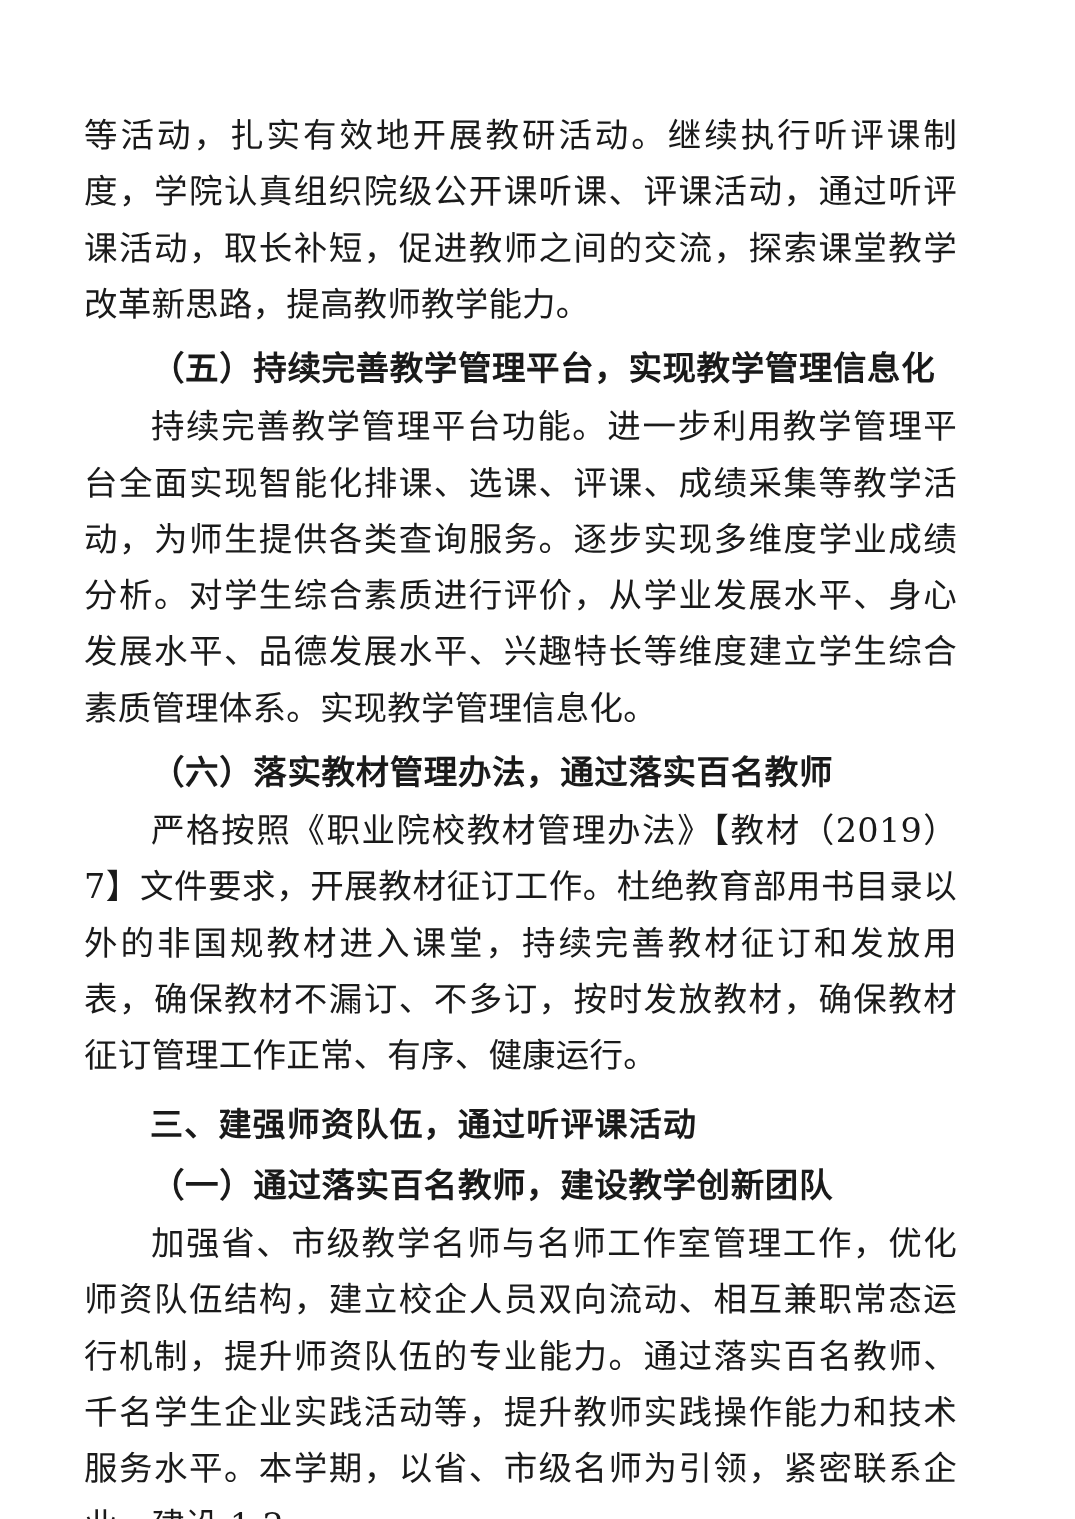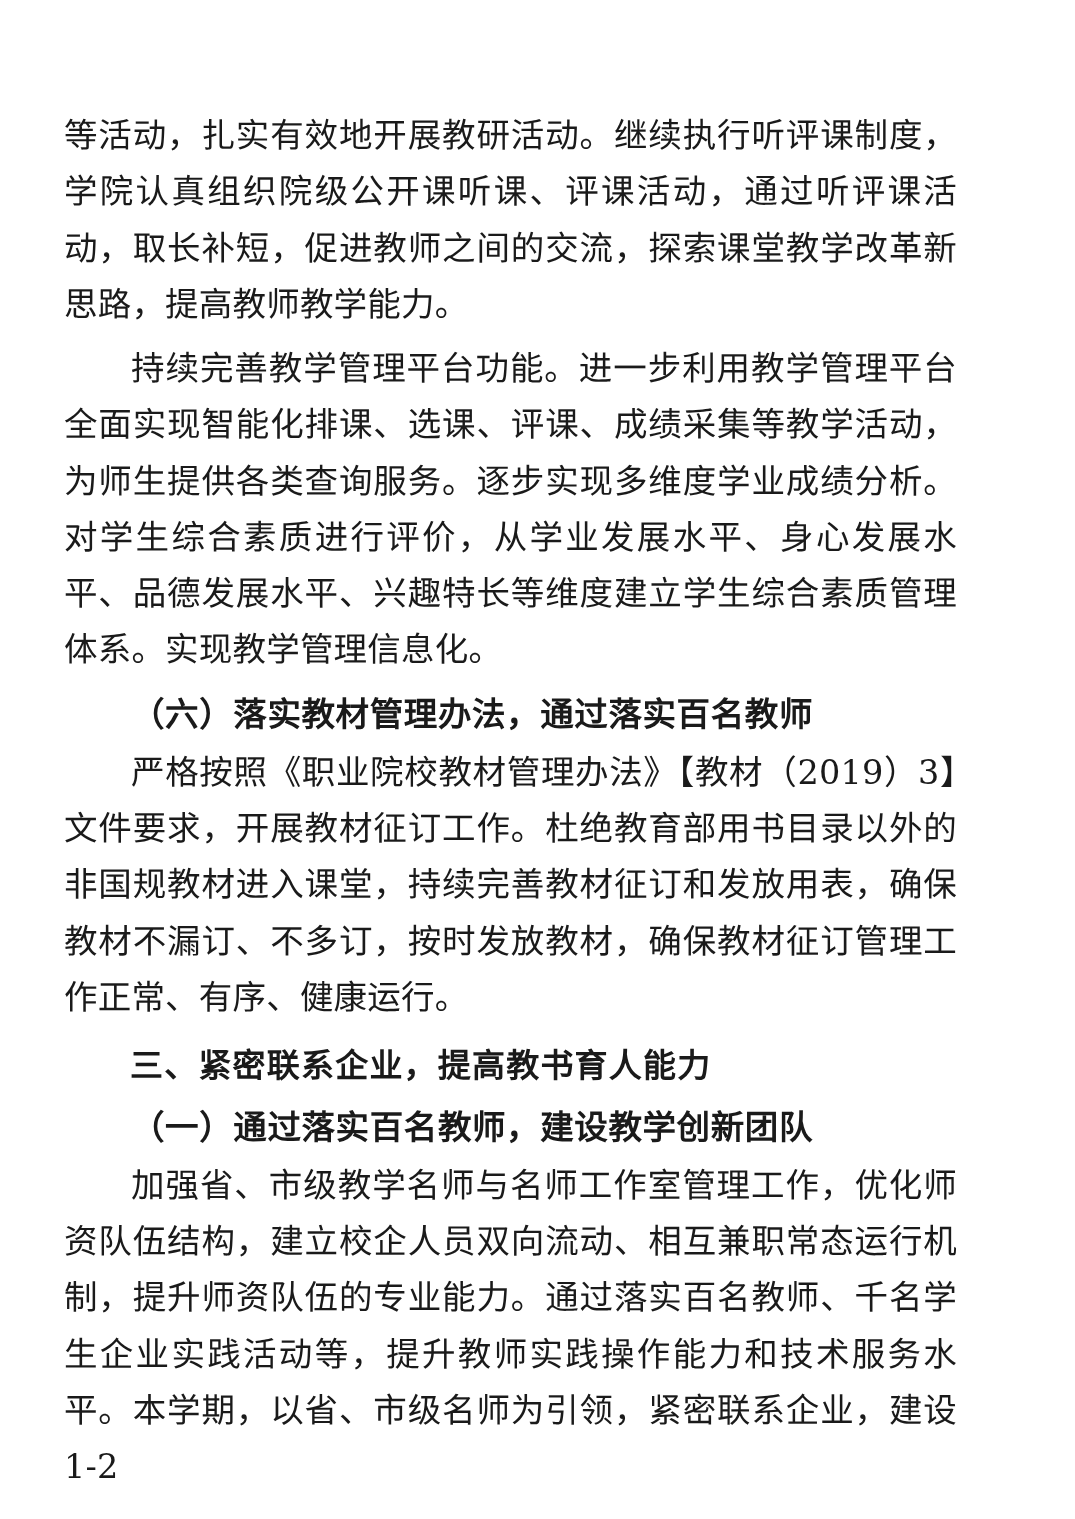--- a/index.html
+++ b/index.html
@@ -12,21 +12,21 @@
     height: 1519px;
     font-family: "DejaVu Serif", "Liberation Serif", serif;
     color: #1a1a1a;
     position: relative;
     overflow: hidden;
   }
   .page {
     box-sizing: border-box;
     width: 1075px;
     height: 1519px;
-    padding: 108px 118px 60px 64px;
+    padding: 108px 118px 60px 84px;
     background: #ffffff;
   }
   .doc-body {
     font-size: 33.5px;
     line-height: 1.68;
     text-align: justify;
     text-justify: inter-ideograph;
     letter-spacing: 0.2px;
   }
   p {
@@ -57,29 +57,30 @@
 </head>
 <body>
 
 <div class="page">
   <div class="doc-body">
 
     <p class="para cont">等活动，扎实有效地开展教研活动。继续执行听评课制度，学院认真组织院级公开课听课、评课活动，通过听评课活动，取长补短，促进教师之间的交流，探索课堂教学改革新思路，提高教师教学能力。</p>
 
     <div class="spacer-sm"></div>
 
+    <p class="sub-head">（五）持续完善教学管理平台，实现教学管理信息化</p>
 
     <p class="para">持续完善教学管理平台功能。进一步利用教学管理平台全面实现智能化排课、选课、评课、成绩采集等教学活动，为师生提供各类查询服务。逐步实现多维度学业成绩分析。对学生综合素质进行评价，从学业发展水平、身心发展水平、品德发展水平、兴趣特长等维度建立学生综合素质管理体系。实现教学管理信息化。</p>
 
     <div class="spacer-sm"></div>
 
     <p class="sub-head">（六）落实教材管理办法，通过落实百名教师</p>
 
-    <p class="para">严格按照《职业院校教材管理办法》【教材（2019）3】文件要求，开展教材征订工作。杜绝教育部用书目录以外的非国规教材进入课堂，持续完善教材征订和发放用表，确保教材不漏订、不多订，按时发放教材，确保教材征订管理工作正常、有序、健康运行。</p>
+    <p class="para">严格按照《职业院校教材管理办法》【教材（2019）7】文件要求，开展教材征订工作。杜绝教育部用书目录以外的非国规教材进入课堂，持续完善教材征订和发放用表，确保教材不漏订、不多订，按时发放教材，确保教材征订管理工作正常、有序、健康运行。</p>
 
-    <p class="section-head">三、紧密联系企业，提高教书育人能力</p>
+    <p class="section-head">三、建强师资队伍，通过听评课活动</p>
 
     <p class="sub-head">（一）通过落实百名教师，建设教学创新团队</p>
 
     <p class="para">加强省、市级教学名师与名师工作室管理工作，优化师资队伍结构，建立校企人员双向流动、相互兼职常态运行机制，提升师资队伍的专业能力。通过落实百名教师、千名学生企业实践活动等，提升教师实践操作能力和技术服务水平。本学期，以省、市级名师为引领，紧密联系企业，建设 1-2</p>
 
   </div>
 </div>
 
 </body></html>

